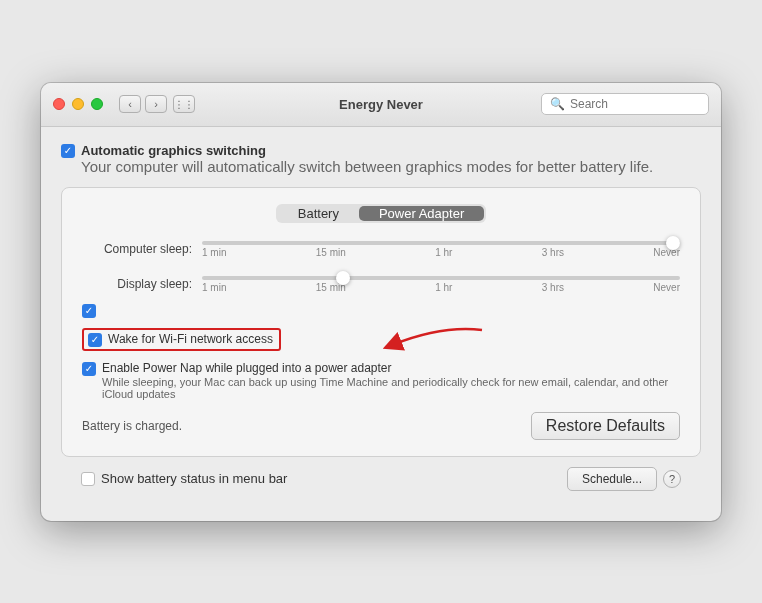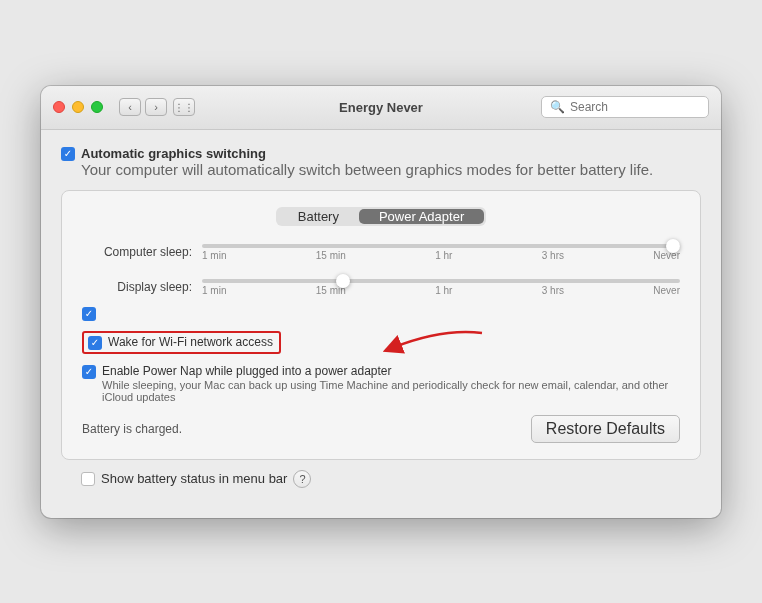--- a/index.html
+++ b/index.html
@@ -426,16 +426,17 @@
         <span class="battery-status">Battery is charged.</span>
         <button class="restore-btn">Restore Defaults</button>
       </div>
     </div>
 
     <div class="window-bottom">
       <div class="show-battery-row">
         <div class="checkbox-empty"></div>
         <span>Show battery status in menu bar</span>
       </div>
+      <button class="schedule-btn">Schedule...</button>
       <div class="help-btn">?</div>
     </div>
   </div>
 </div>
 
 </body></html>

